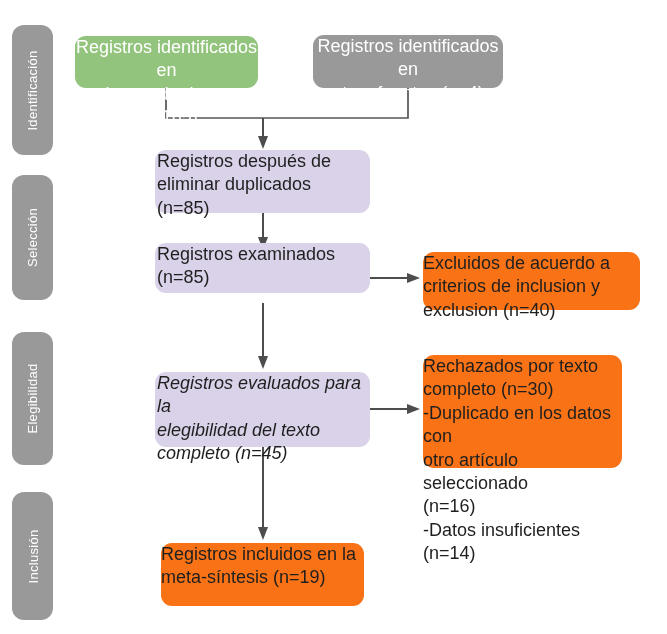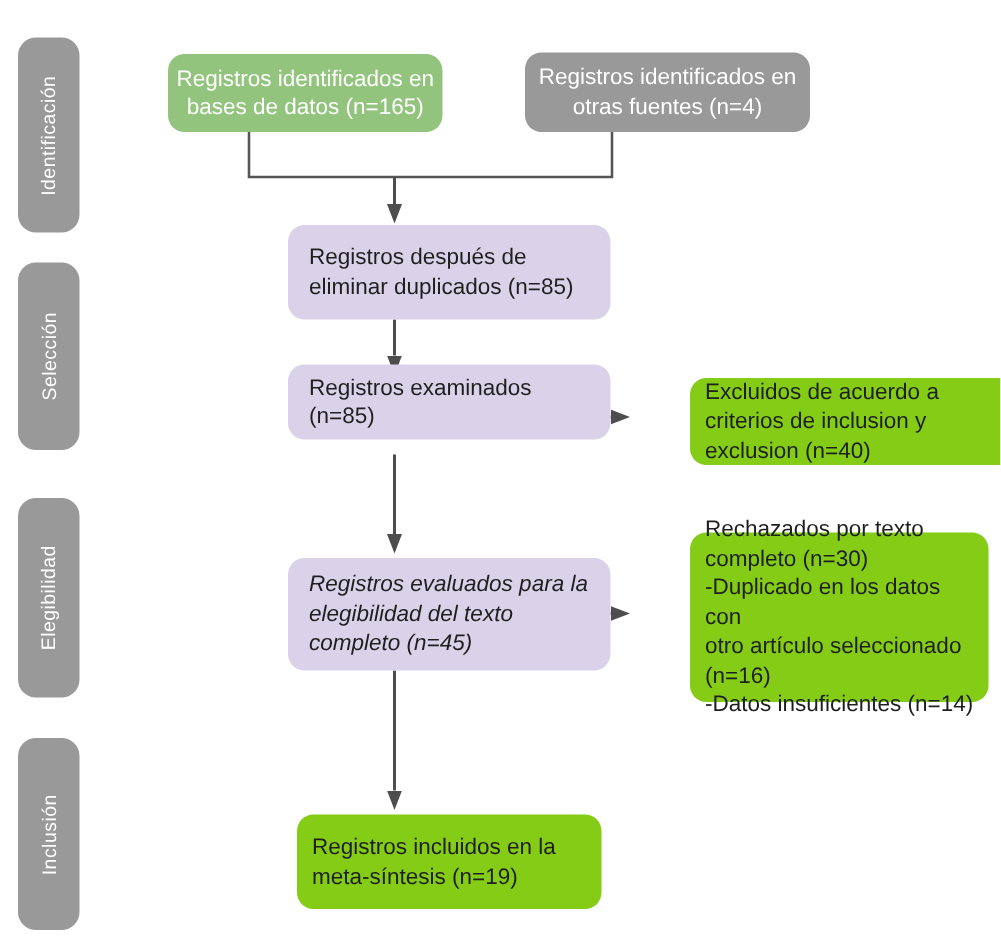--- a/index.html
+++ b/index.html
@@ -20,52 +20,49 @@
     left: 0;
     top: 0;
     width: 667px;
     height: 634px;
     pointer-events: none;
   }
   .box {
     position: absolute;
     box-sizing: border-box;
     display: flex;
-    align-items: center;
-    font-size: 15px;
+    font-size: 18px;
     line-height: 1.3;
     white-space: pre-line;
-    margin-left: 37px;
   }
   .box .txt { width: 100%; }
   .rounded-lg { border-radius: 11px; }
   .green {
     background: #93c47d;
     color: #ffffff;
     justify-content: center;
     text-align: center;
   }
   .graydark {
     background: #999999;
     color: #ffffff;
     justify-content: center;
     text-align: center;
   }
   .purple {
     background: #d9d2e9;
     color: #1f1f1f;
     text-align: left;
-    padding-left: 14px;
+    padding-left: 2px;
     padding-right: 6px;
   }
   .graylight {
-    background: #84cc16;
+    background: #f97316;
     color: #1f1f1f;
     text-align: left;
-    padding-left: 10px;
     padding-right: 6px;
   }
   
   .b-identified-db   { left: 75px;  top: 36px;  width: 183px; height: 52px; }
   .b-identified-oth  { left: 313px; top: 35px;  width: 190px; height: 53px; }
   .b-after-dup       { left: 155px; top: 150px; width: 215px; height: 63px; }
   .b-screened        { left: 155px; top: 243px; width: 215px; height: 50px; }
   .b-excluded        { left: 423px; top: 252px; width: 217px; height: 58px; }
   .b-fulltext        { left: 155px; top: 372px; width: 215px; height: 75px; font-style: italic; }
   .b-rejected        { left: 423px; top: 355px; width: 199px; height: 113px; }

